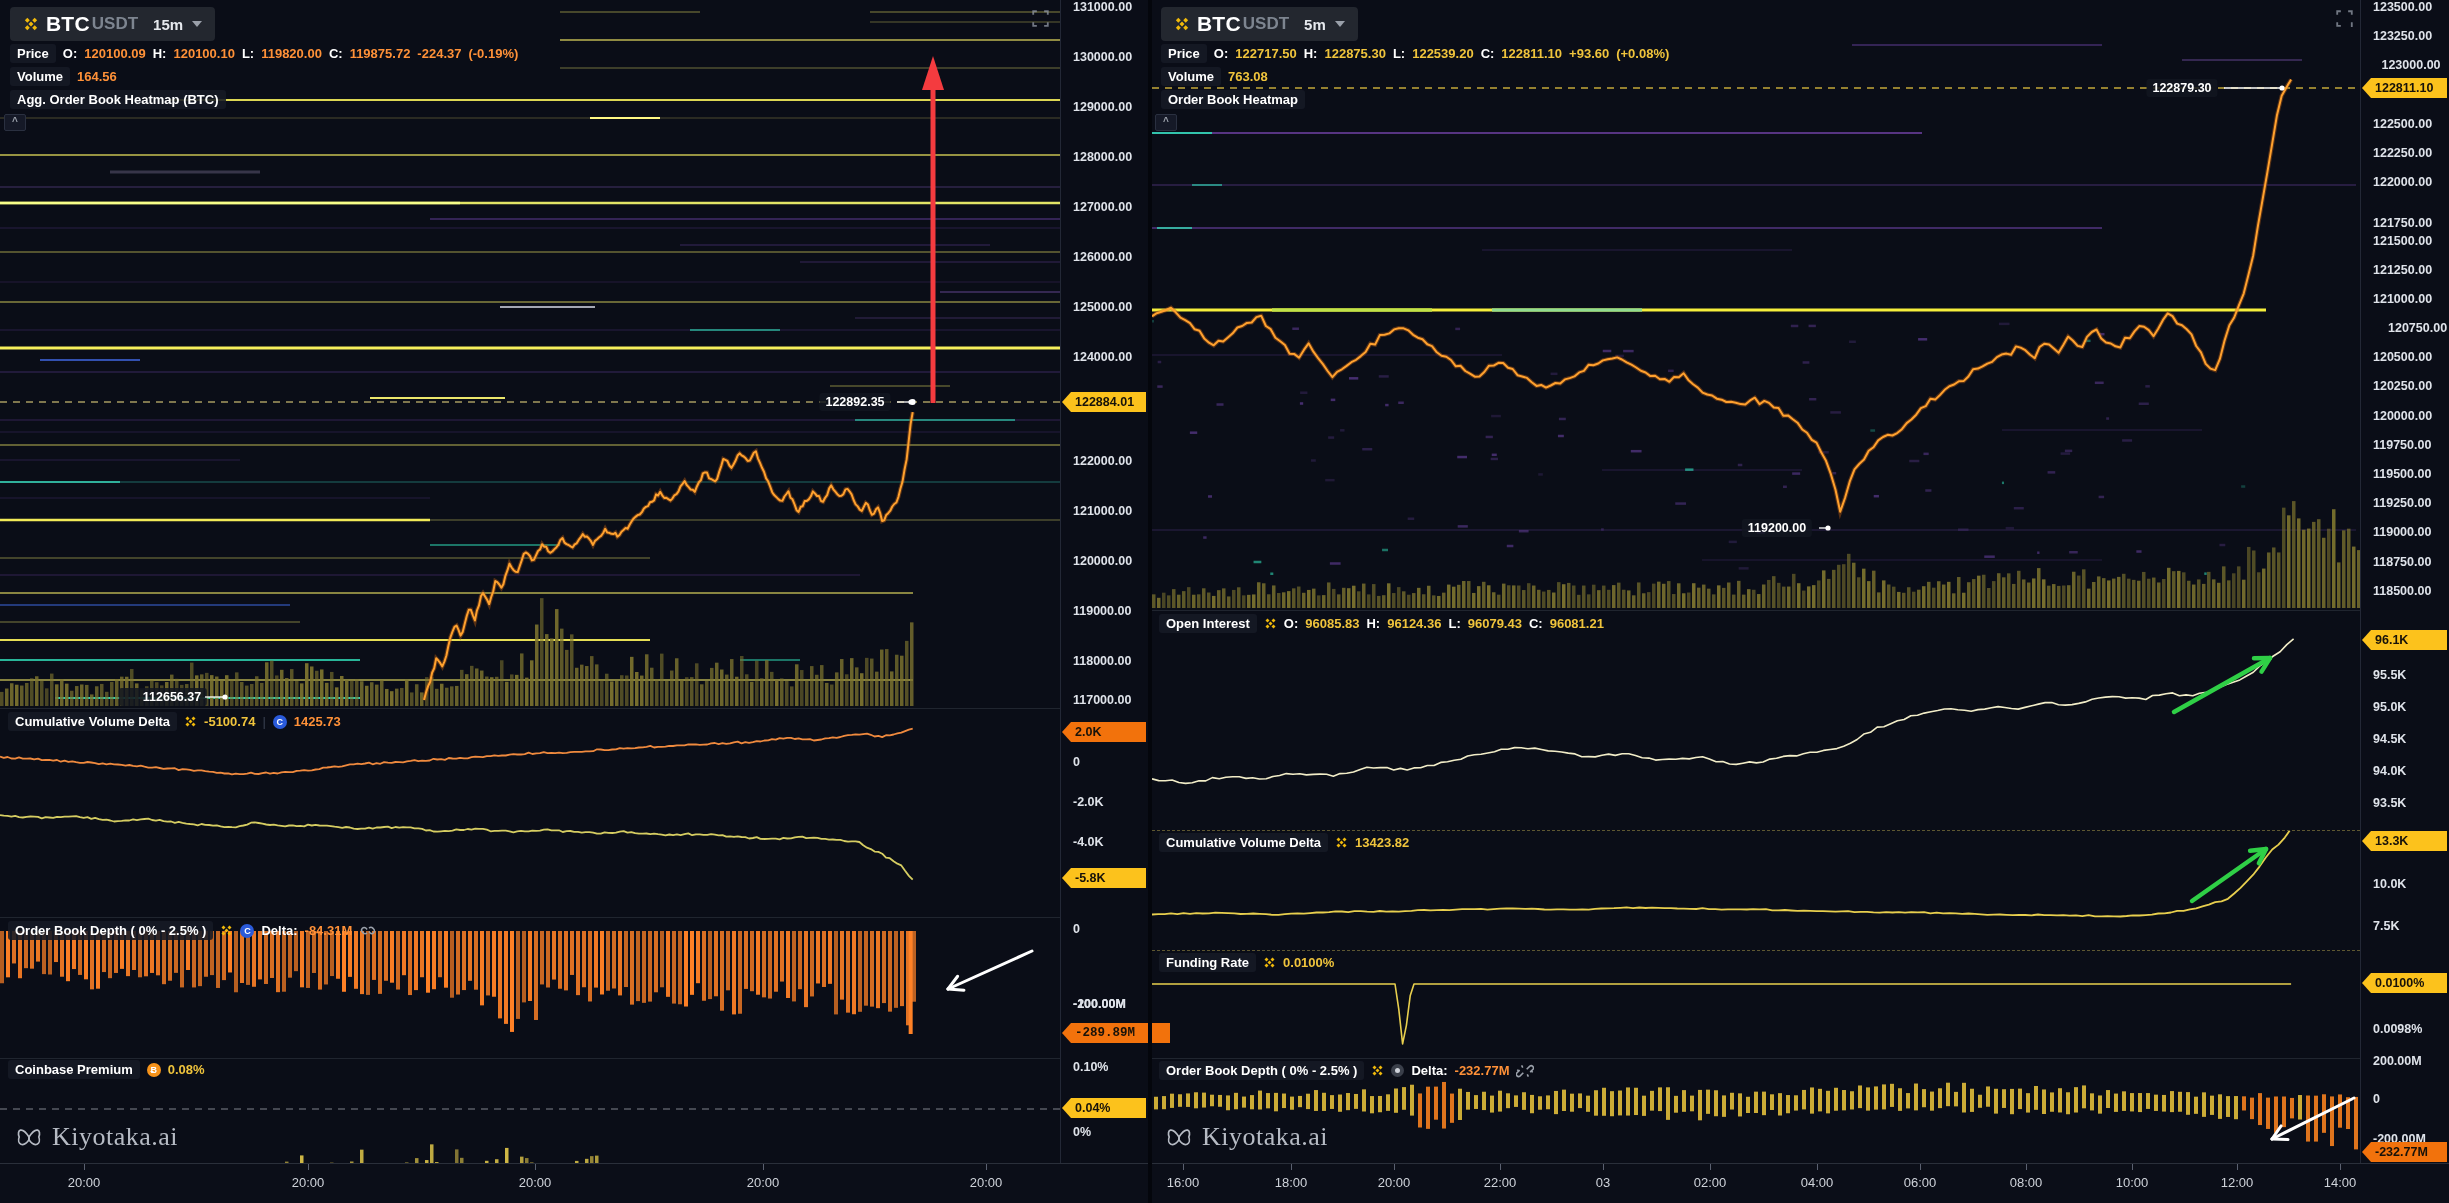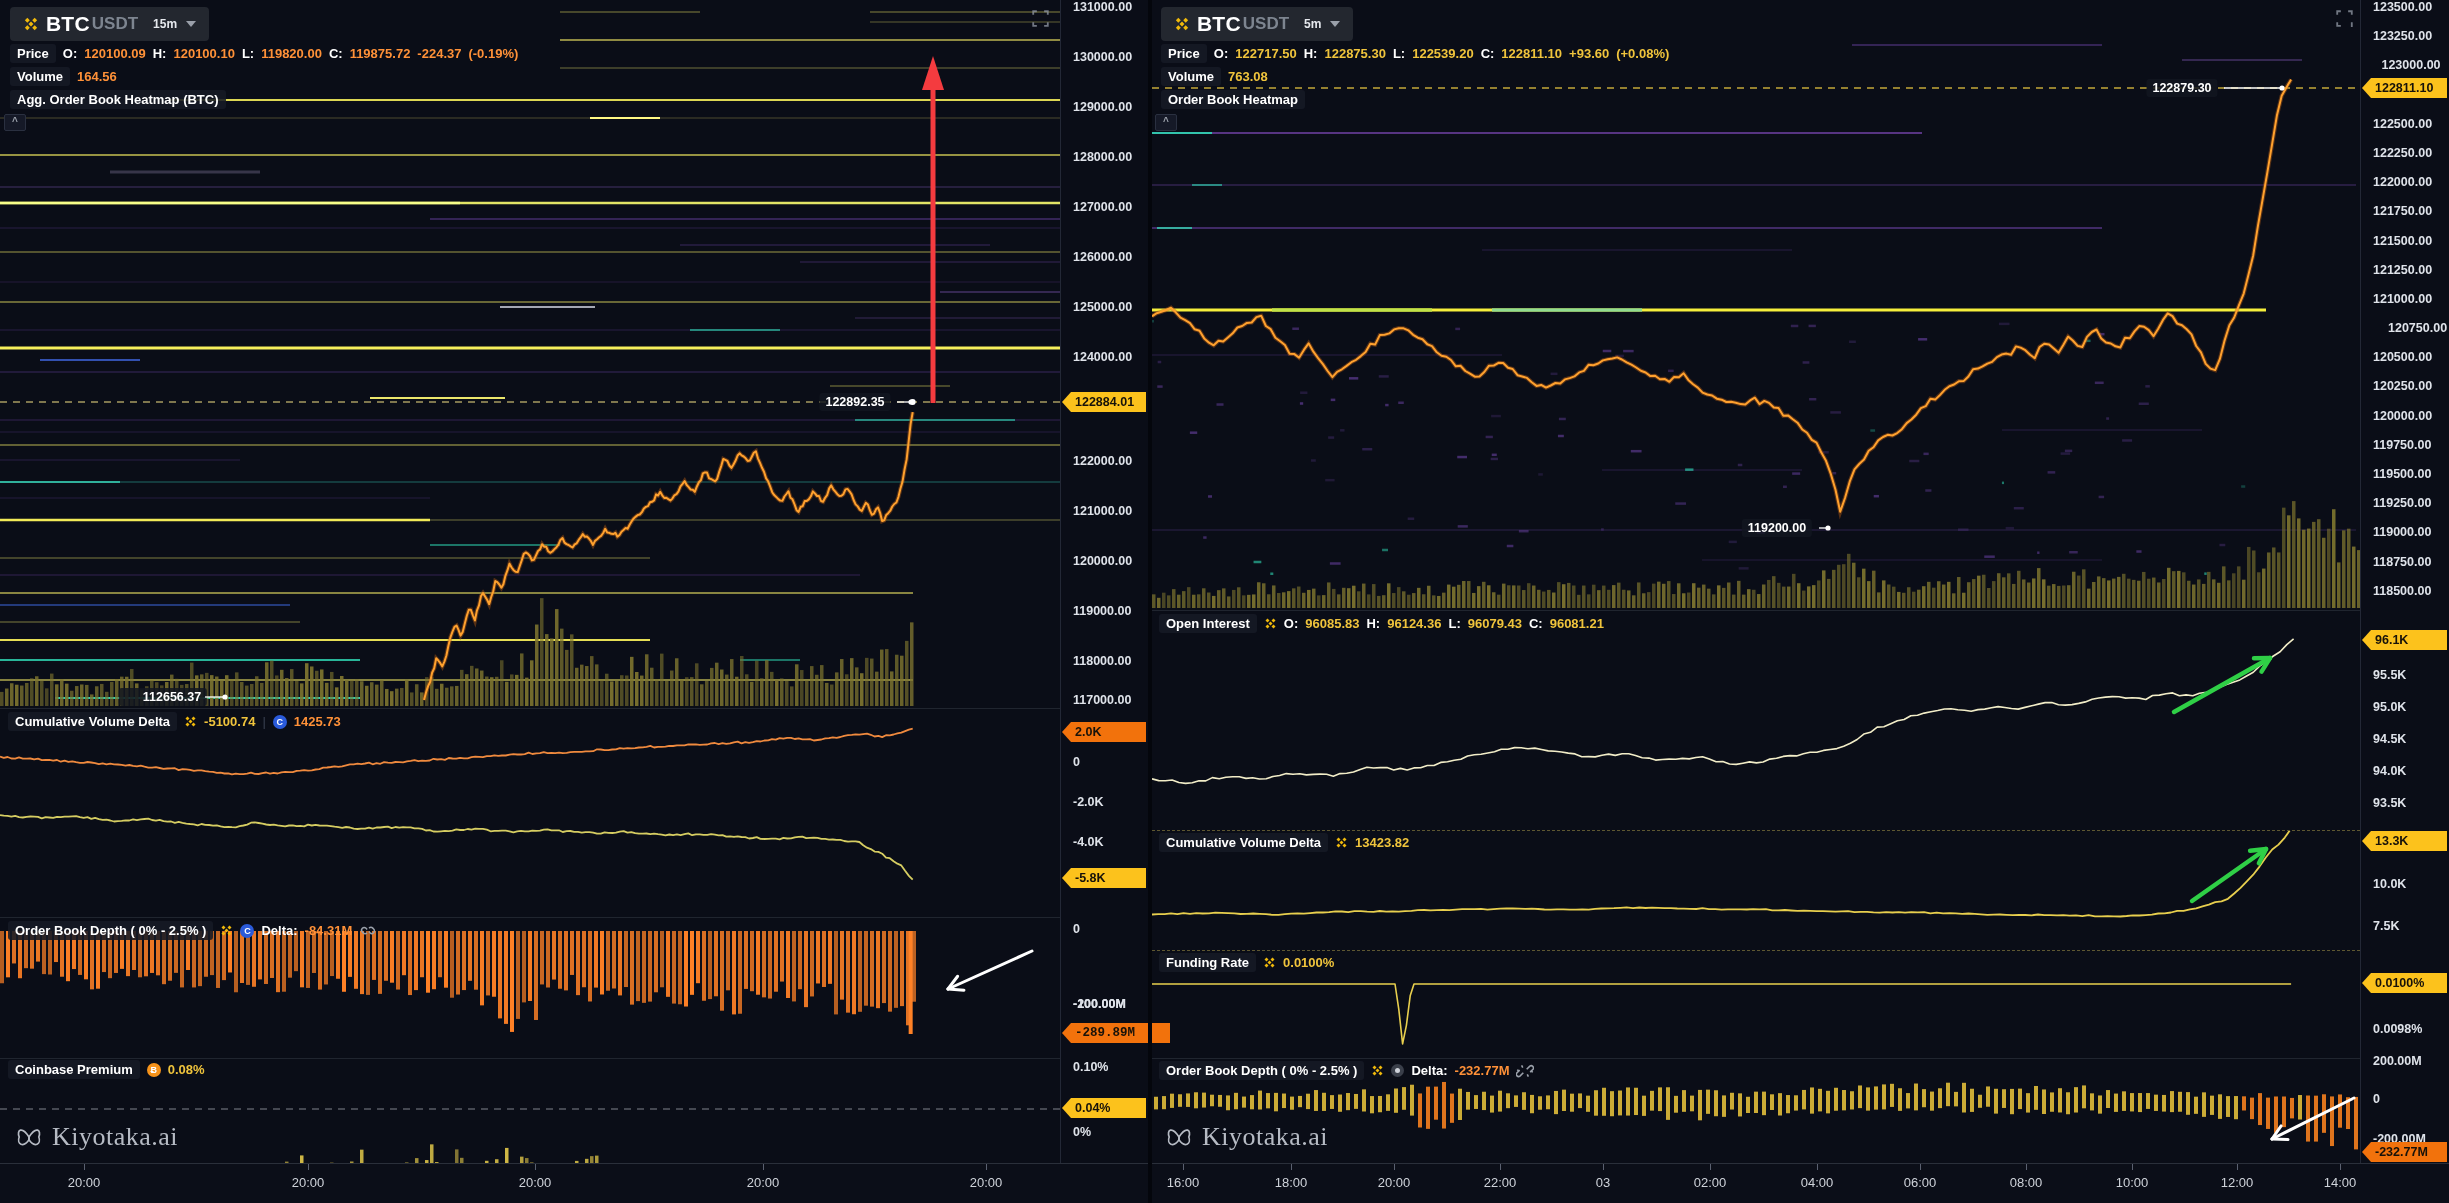--- a/index.html
+++ b/index.html
@@ -6,21 +6,21 @@
   #app{position:relative;width:2449px;height:1203px;background:#0a0d17;overflow:hidden;
        font-family:"Liberation Sans",sans-serif;color:#f2f4f7;}
   .abs{position:absolute;}
   .pane{position:absolute;box-sizing:border-box;}
   .hdr-row{position:absolute;display:flex;align-items:center;gap:7px;font-size:13px;font-weight:700;white-space:nowrap;z-index:30;}
   .chip{background:rgba(22,26,37,0.88);padding:2px 7px;border-radius:3px;color:#eef1f5;}
   .symbol-chip{position:absolute;display:flex;align-items:center;gap:7px;height:34px;padding:0 13px;
        background:#23272f;border-radius:4px;z-index:30;}
   .sym-base{font-size:21px;font-weight:700;color:#ffffff;letter-spacing:.2px;}
   .sym-quote{font-size:17px;font-weight:700;color:#7d8590;}
-  .sym-tf{font-size:12px;font-weight:600;color:#e6e9ee;margin-left:8px;}
+  .sym-tf{font-size:15px;font-weight:600;color:#e6e9ee;margin-left:8px;}
   .caret-down{width:0;height:0;border-left:5px solid transparent;border-right:5px solid transparent;border-top:6px solid #9aa0aa;margin-left:2px;}
   .v-orange{color:#ff9138;}
   .v-yellow{color:#f0c43c;}
   .lbl{color:#ffffff;}
   .sep{color:#3a4152;font-weight:400;}
   .axis-tick{position:absolute;font-size:12.5px;font-weight:600;color:#dfe3ea;padding-left:11px;box-sizing:border-box;z-index:20;}
   .tag{position:absolute;height:20px;line-height:20px;font-size:12.5px;font-weight:700;color:#17120a;
        padding-left:13px;box-sizing:border-box;z-index:25;
        clip-path:polygon(9px 0,100% 0,100% 100%,9px 100%,0 50%);}
   .tag-yellow{background:#fcc21c;}
@@ -1619,21 +1619,21 @@
     <div class="tag tag-orange" style="left: 1062px; top: 1023px; width: 108px; font-family: Liberation Mono, monospace;">-289.89M</div>
     <div class="axis-tick" style="left: 1062px; top: 1060px; width: 86px;">0.10%</div>
     <div class="axis-tick" style="left: 1062px; top: 1125px; width: 86px;">0%</div>
     <div class="tag tag-yellow" style="left: 1062px; top: 1098px; width: 84px;">0.04%</div>
     <div class="axis-tick" style="left: 2362px; top: 0px; width: 87px;">123500.00</div>
     <div class="axis-tick" style="left: 2362px; top: 29px; width: 87px;">123250.00</div>
     <div class="axis-tick" style="left: 2362px; top: 58px; width: 87px; text-align: center;">123000.00</div>
     <div class="axis-tick" style="left: 2362px; top: 117px; width: 87px;">122500.00</div>
     <div class="axis-tick" style="left: 2362px; top: 146px; width: 87px;">122250.00</div>
     <div class="axis-tick" style="left: 2362px; top: 175px; width: 87px;">122000.00</div>
-    <div class="axis-tick" style="left: 2362px; top: 204px; width: 87px;">121750.00</div>
+    <div class="axis-tick" style="left: 2362px; top: 216px; width: 87px;">121750.00</div>
     <div class="axis-tick" style="left: 2362px; top: 234px; width: 87px;">121500.00</div>
     <div class="axis-tick" style="left: 2362px; top: 263px; width: 87px;">121250.00</div>
     <div class="axis-tick" style="left: 2362px; top: 292px; width: 87px;">121000.00</div>
     <div class="axis-tick" style="left: 2362px; top: 321px; width: 87px; padding-left: 26px;">120750.00</div>
     <div class="axis-tick" style="left: 2362px; top: 350px; width: 87px;">120500.00</div>
     <div class="axis-tick" style="left: 2362px; top: 379px; width: 87px;">120250.00</div>
     <div class="axis-tick" style="left: 2362px; top: 409px; width: 87px;">120000.00</div>
     <div class="axis-tick" style="left: 2362px; top: 438px; width: 87px;">119750.00</div>
     <div class="axis-tick" style="left: 2362px; top: 467px; width: 87px;">119500.00</div>
     <div class="axis-tick" style="left: 2362px; top: 496px; width: 87px;">119250.00</div>

